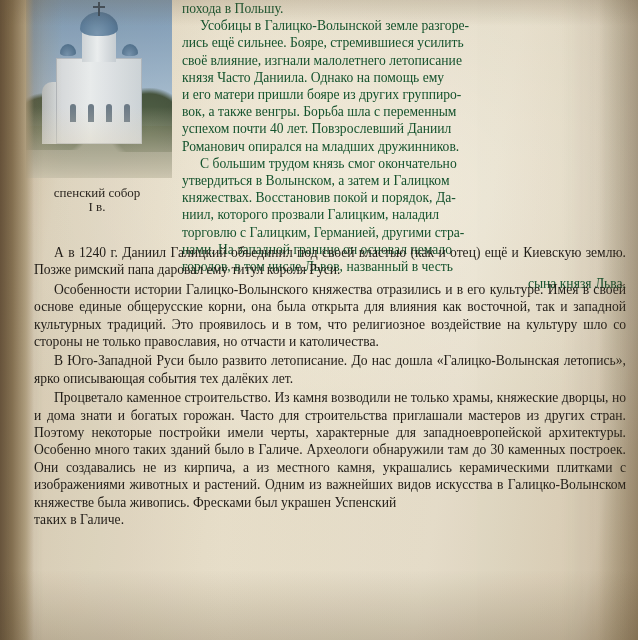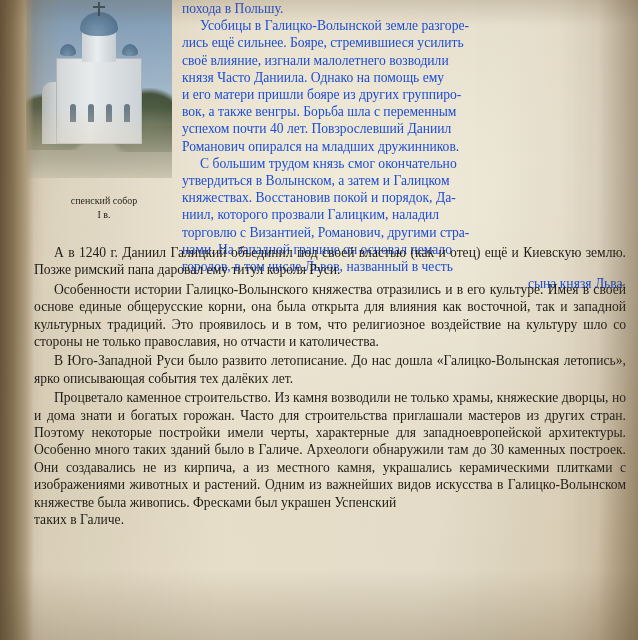--- a/index.html
+++ b/index.html
@@ -141,41 +141,40 @@
   }
   .photo .fade {
     position: absolute; inset: 0;
     background: linear-gradient(180deg, rgba(230,220,195,0.0) 60%, rgba(228,219,196,0.85) 100%),
                 linear-gradient(90deg, rgba(150,130,100,0.35) 0%, rgba(150,130,100,0) 25%);
   }
 
   
   .caption {
     position: absolute;
-    left: 16px;
+    left: 9px;
     top: 186px;
     width: 176px;
-    font-size: 10px;
+    font-size: 13px;
     line-height: 14px;
     color: #2b2620;
     text-align: center;
     font-family: "Liberation Serif", serif;
-    margin-top: 8px;
   }
   .caption div { white-space: nowrap; }
 
   
   .col-right {
     position: absolute;
     left: 182px;
     top: 0px;
     width: 444px;
     font-size: 13.6px;
     line-height: 17.2px;
-    color: #1d4ed8;
+    color: #14532d;
     text-align: justify;
     text-justify: inter-word;
     hyphens: manual;
   }
   .col-right p { margin: 0; }
 
   
   .col-full {
     position: absolute;
     left: 34px;
@@ -233,31 +232,31 @@
 
   <div class="caption">
     <div>спенский собор</div>
     <div>I в.</div>
   </div>
 
   <div class="col-right">
     <p>похода в Польшу.</p>
     <p style="text-indent:18px">Усобицы в Галицко-Волынской земле разгоре-</p>
     <p>лись ещё сильнее. Бояре, стремившиеся усилить</p>
-    <p>своё влияние, изгнали малолетнего возводили</p>
+    <p>своё влияние, изгнали малолетнего летописание</p>
     <p>князя Часто Даниила. Однако на помощь ему</p>
     <p>и его матери пришли бояре из других группиро-</p>
     <p>вок, а также венгры. Борьба шла с переменным</p>
     <p>успехом почти 40 лет. Повзрослевший Даниил</p>
     <p>Романович опирался на младших дружинников.</p>
     <p style="text-indent:18px">С большим трудом князь смог окончательно</p>
     <p>утвердиться в Волынском, а затем и Галицком</p>
     <p>княжествах. Восстановив покой и порядок, Да-</p>
     <p>ниил, которого прозвали Галицким, наладил</p>
-    <p>торговлю с Византией, Романович, другими стра-</p>
+    <p>торговлю с Галицким, Германией, другими стра-</p>
     <p>нами. На западной границе он основал немало</p>
     <p>городов, в том числе Львов, названный в честь</p>
     <p style="text-align:right">сына князя Льва.</p>
   </div>
 
   <div class="col-full">
     <p class="ind">А в 1240 г. Даниил Галицкий объединил под своей властью (как и отец) ещё и Киевскую землю. Позже римский папа даровал ему титул короля Руси.</p>
     <p class="ind gap">Особенности истории Галицко-Волынского княжества отразились и в его культуре. Имея в своей основе единые общерусские корни, она была открыта для влияния как восточной, так и западной культурных традиций. Это проявилось и в том, что религиозное воздействие на культуру шло со стороны не только православия, но отчасти и католичества.</p>
     <p class="ind gap">В Юго-Западной Руси было развито летописание. До нас дошла «Галицко-Волынская летопись», ярко описывающая события тех далёких лет.</p>
     <p class="ind gap">Процветало каменное строительство. Из камня возводили не только храмы, княжеские дворцы, но и дома знати и богатых горожан. Часто для строительства приглашали мастеров из других стран. Поэтому некоторые постройки имели черты, характерные для западноевропейской архитектуры.  Особенно много таких зданий было в Галиче. Археологи обнаружили там до 30 каменных построек. Они создавались не из кирпича, а из местного камня, украшались керамическими плитками с изображениями животных и растений. Одним из важнейших видов искусства в Галицко-Волынском княжестве была живопись. Фресками был украшен Успенский</p>

